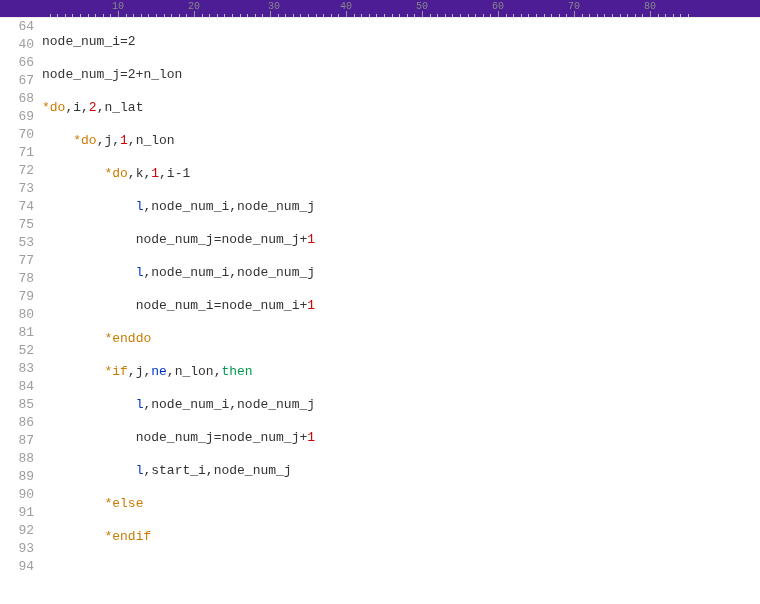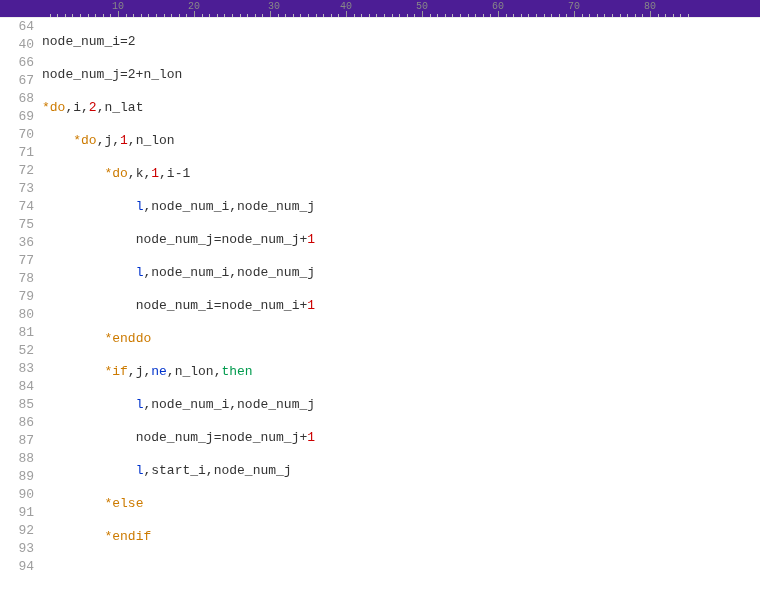--- a/index.html
+++ b/index.html
@@ -175,21 +175,21 @@
       <div class="line">66</div>
       <div class="line">67</div>
       <div class="line">68</div>
       <div class="line">69</div>
       <div class="line">70</div>
       <div class="line">71</div>
       <div class="line">72</div>
       <div class="line">73</div>
       <div class="line">74</div>
       <div class="line">75</div>
-      <div class="line">36</div>
+      <div class="line">53</div>
       <div class="line">77</div>
       <div class="line">78</div>
       <div class="line">79</div>
       <div class="line">80</div>
       <div class="line">81</div>
       <div class="line">52</div>
       <div class="line">83</div>
       <div class="line">84</div>
       <div class="line">85</div>
       <div class="line">86</div>

